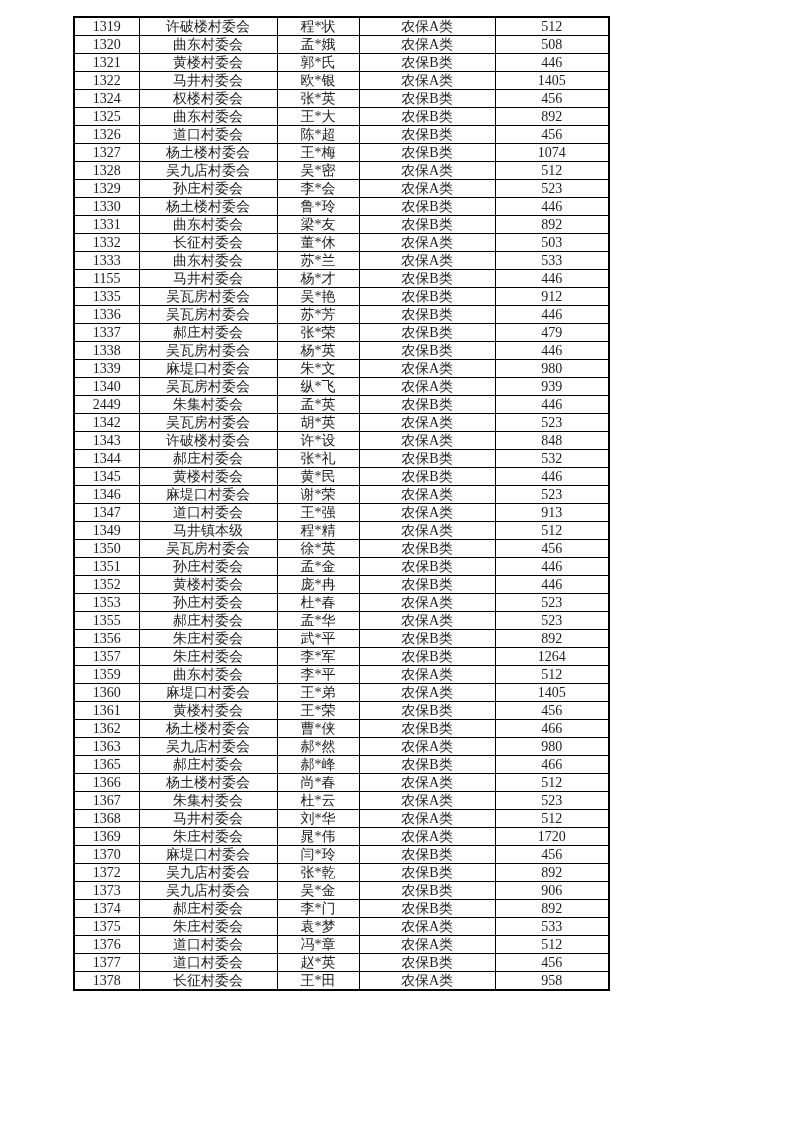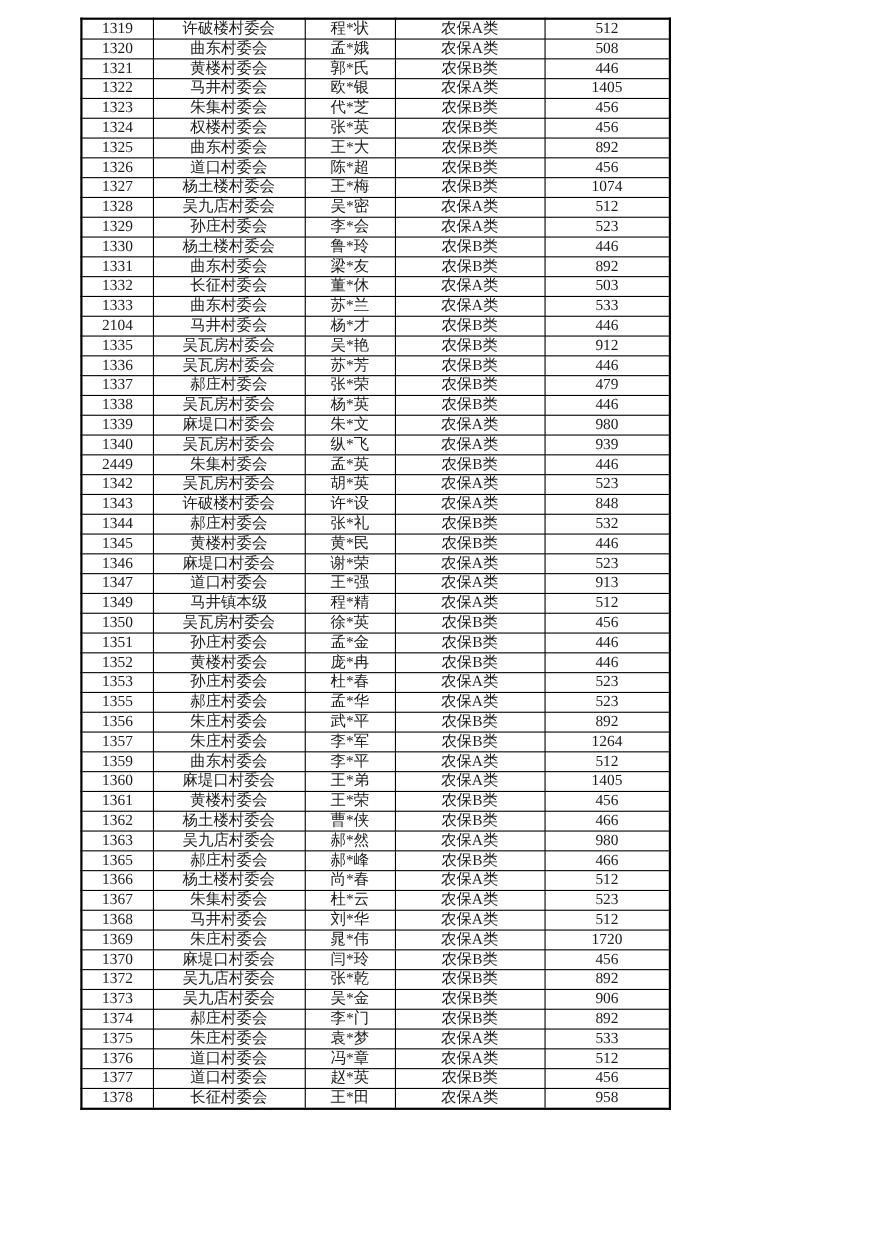--- a/index.html
+++ b/index.html
@@ -81,27 +81,20 @@
     <td>446</td>
   </tr>
         <tr>
     <td>1322</td>
     <td>马井村委会</td>
     <td>欧*银</td>
     <td>农保A类</td>
     <td>1405</td>
   </tr>
         <tr>
-    <td>1323</td>
-    <td>朱集村委会</td>
-    <td>代*芝</td>
-    <td>农保B类</td>
-    <td>456</td>
-  </tr>
-        <tr>
     <td>1324</td>
     <td>权楼村委会</td>
     <td>张*英</td>
     <td>农保B类</td>
     <td>456</td>
   </tr>
         <tr>
     <td>1325</td>
     <td>曲东村委会</td>
     <td>王*大</td>
@@ -158,21 +151,21 @@
     <td>503</td>
   </tr>
         <tr>
     <td>1333</td>
     <td>曲东村委会</td>
     <td>苏*兰</td>
     <td>农保A类</td>
     <td>533</td>
   </tr>
         <tr>
-    <td>2104</td>
+    <td>1155</td>
     <td>马井村委会</td>
     <td>杨*才</td>
     <td>农保B类</td>
     <td>446</td>
   </tr>
         <tr>
     <td>1335</td>
     <td>吴瓦房村委会</td>
     <td>吴*艳</td>
     <td>农保B类</td>

